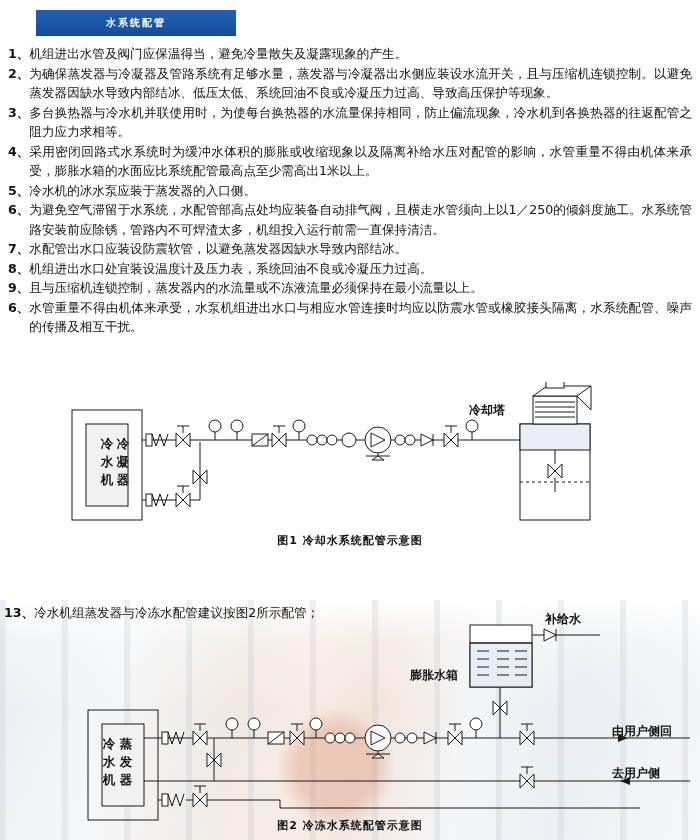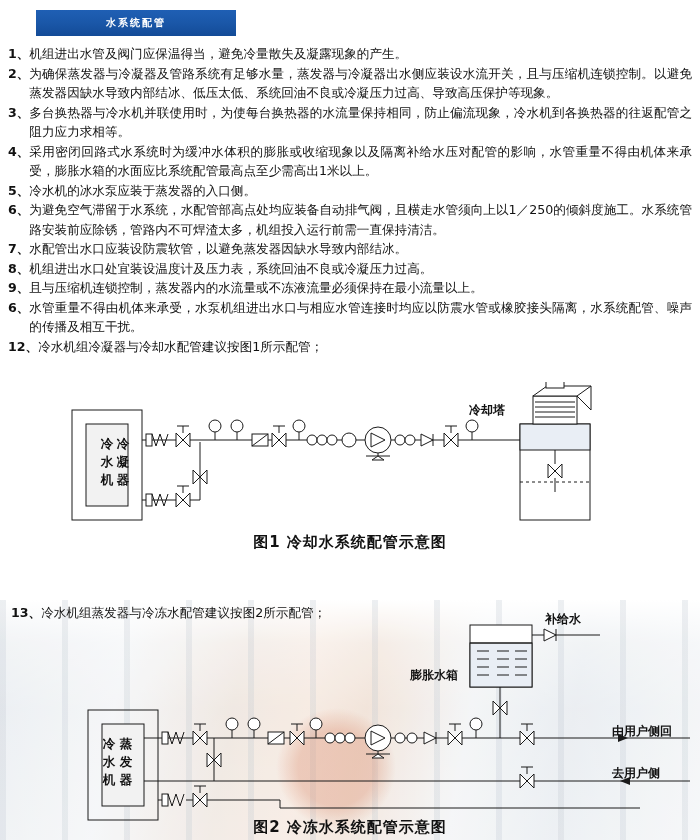--- a/index.html
+++ b/index.html
@@ -90,21 +90,21 @@
     font-weight: bold;
   }
   .item .txt {
     flex: 1 1 auto;
     font-weight: normal;
     text-align: justify;
   }
 
   .caption {
     text-align: center;
-    font-size: 15px;
+    font-size: 11px;
     font-weight: bold;
     color: #111;
     font-family: "DejaVu Sans", "Liberation Sans", sans-serif;
     letter-spacing: 1px;
   }
 
   
   .figure1 {
     position: absolute;
     left: 0px;
@@ -126,21 +126,21 @@
     height: 225px;
   }
   .cap2 {
     position: absolute;
     left: 0;
     top: 818px;
     width: 700px;
   }
   .item13 {
     position: absolute;
-    left: 11px;
+    left: 4px;
     top: 603px;
     width: 684px;
   }
 
   svg { display: block; }
   .lbl {
     font-family: "DejaVu Sans", "Liberation Sans", sans-serif;
     font-size: 12px;
     font-weight: bold;
     fill: #111;
@@ -198,24 +198,20 @@
         <span class="num">8、</span>
         <span class="txt">机组进出水口处宜装设温度计及压力表，系统回油不良或冷凝压力过高。</span>
       </div>
       <div class="item">
         <span class="num">9、</span>
         <span class="txt">且与压缩机连锁控制，蒸发器内的水流量或不冻液流量必须保持在最小流量以上。</span>
       </div>
       <div class="item">
         <span class="num">6、</span>
         <span class="txt">水管重量不得由机体来承受，水泵机组进出水口与相应水管连接时均应以防震水管或橡胶接头隔离，水系统配管、噪声的传播及相互干扰。</span>
-      </div>
-      <div class="item">
-        <span class="num">12、</span>
-        <span class="txt">冷水机组冷凝器与冷却水配管建议按图1所示配管；</span>
       </div>
     </div>
 
     <div class="figure1">
       <svg width="700" height="180" viewBox="0 0 700 180">
         <g stroke="#1a1a1a" fill="none" stroke-width="1">
 
           <rect x="72" y="28" width="70" height="110"></rect>
           <rect x="86" y="42" width="42" height="82" fill="#f2f2f2"></rect>
 

